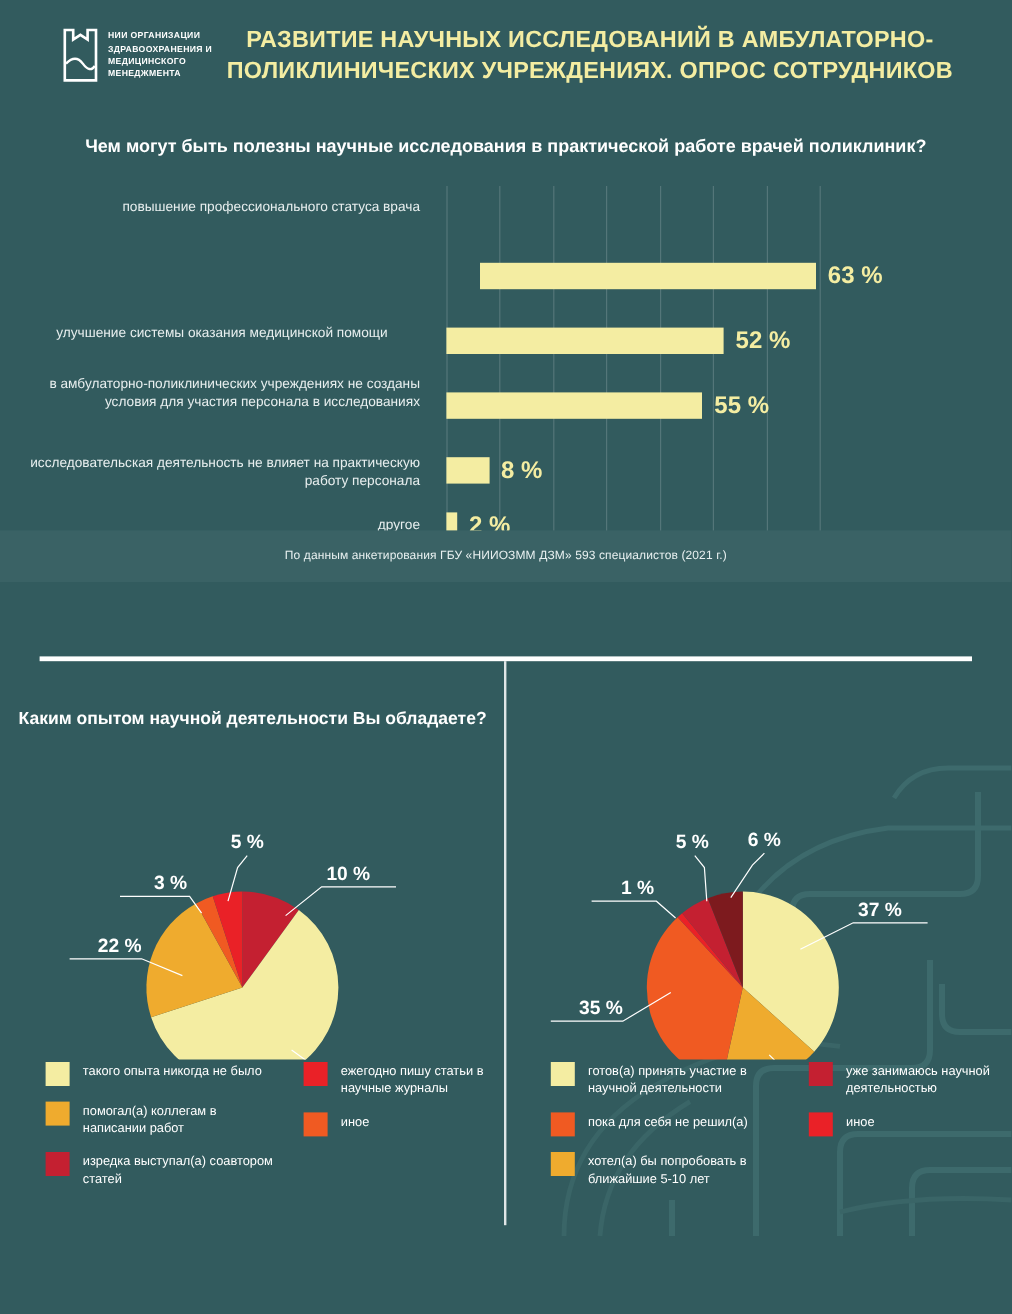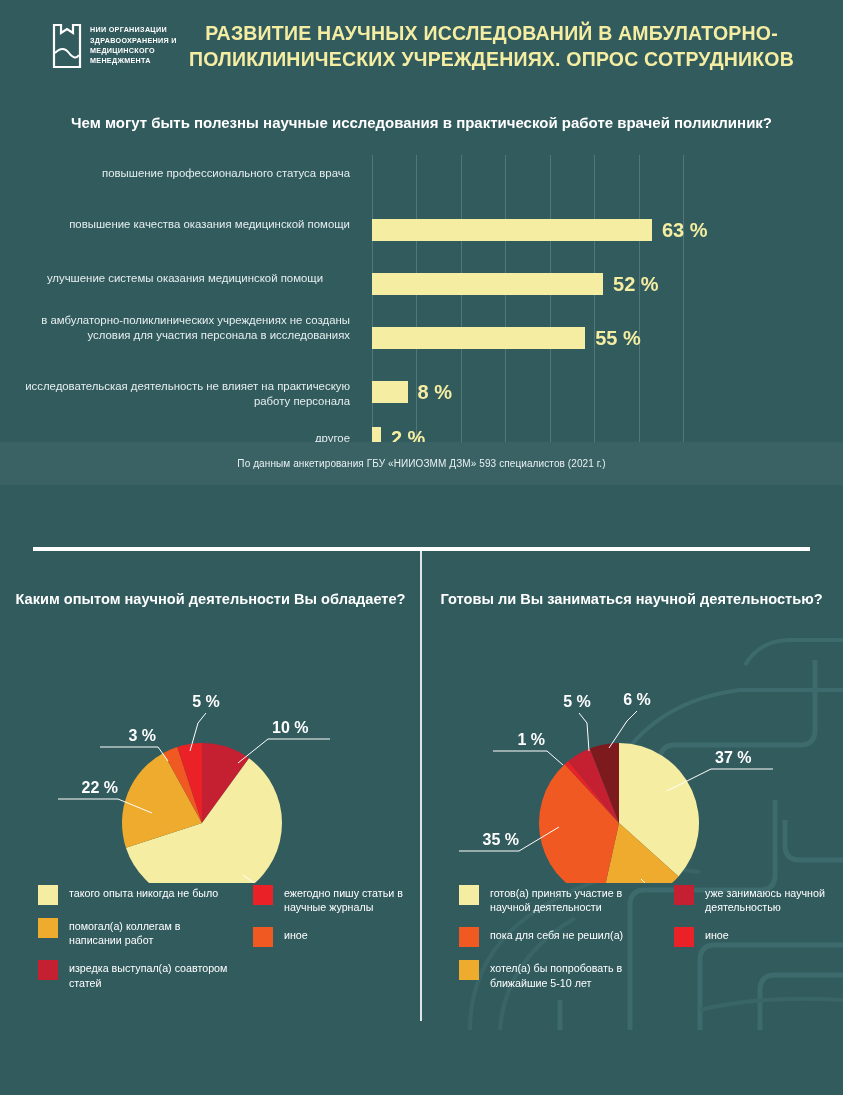--- a/index.html
+++ b/index.html
@@ -298,28 +298,27 @@
         <div class="gridline" style="left: 44.4286px;"></div>
         <div class="gridline" style="left: 88.8571px;"></div>
         <div class="gridline" style="left: 133.286px;"></div>
         <div class="gridline" style="left: 177.714px;"></div>
         <div class="gridline" style="left: 222.143px;"></div>
         <div class="gridline" style="left: 266.571px;"></div>
         <div class="gridline" style="left: 311px;"></div>
       </div>
     <div class="bar-labels" id="bar-labels">
         <div class="bar-label" style="top: 11px;">повышение профессионального статуса врача</div>
-        <div class="bar-label" style="top: 62px;">повышение качества оказания медицинской помощи</div>
         <div class="bar-label" style="top: 116px; text-align: center;">улучшение системы оказания медицинской помощи</div>
         <div class="bar-label" style="top: 158px;">в амбулаторно-поликлинических учреждениях не созданы условия для участия персонала в исследованиях</div>
         <div class="bar-label" style="top: 224px;">исследовательская деятельность не влияет на практическую работу персонала</div>
         <div class="bar-label" style="top: 276px;">другое</div>
       </div>
     <div class="bars" id="bars">
-        <div class="bar-row" style="top: 64px;">
+        <div class="bar-row" style="top: 64px; padding-left: 28px;">
           <div class="bar-fill" style="width: 279.9px; background: rgb(244, 237, 162);"></div>
           <div class="bar-value">63 %</div>
         </div>
         <div class="bar-row" style="top: 118px;">
           <div class="bar-fill" style="width: 231.029px; background: rgb(244, 237, 162);"></div>
           <div class="bar-value">52 %</div>
         </div>
         <div class="bar-row" style="top: 172px;">
           <div class="bar-fill" style="width: 213.257px; background: rgb(244, 237, 162);"></div>
           <div class="bar-value">55 %</div>
@@ -399,21 +398,20 @@
             </div>
             <div class="legend-item">
               <span class="legend-swatch" style="background: rgb(240, 90, 34);"></span>
               <span class="legend-label">иное</span>
             </div>
           </div>
         </div>
     </div>
 
     <div class="pie-col">
-      <div class="pie-title">Готовы ли Вы заниматься научной деятельностью?</div>
       <div class="pie-wrap" id="pie-right-wrap"><svg viewBox="0 0 421 280" width="421" height="280">
             <path d="M 198 220 L 198 140 A 80 80 0 0 1 257.5624620064812 273.4070512172923 Z" fill="#f4eda2"></path>
             <path d="M 198 220 L 257.5624620064812 273.4070512172923 A 80 80 0 0 1 180.7185742418813 298.11115364508856 Z" fill="#efab2e"></path>
             <path d="M 198 220 L 180.7185742418813 298.11115364508856 A 80 80 0 0 1 143.67310345072912 161.2753176992432 Z" fill="#f05a22"></path>
             <path d="M 198 220 L 143.67310345072912 161.2753176992432 A 80 80 0 0 1 147.4290857620539 158.0114314317688 Z" fill="#ea2127"></path>
             <path d="M 198 220 L 147.4290857620539 158.0114314317688 A 80 80 0 0 1 168.8278778973875 145.50847503218728 Z" fill="#c42031"></path>
             <path d="M 198 220 L 168.8278778973875 145.50847503218728 A 80 80 0 0 1 197.99999999999997 140 Z" fill="#7d1a1e"></path>
             <path d="M246 188 L290 166 L352 166" fill="none" stroke="#ffffff" stroke-width="1"></path>
             <text x="294" y="160" fill="#ffffff" font-size="16" font-weight="bold" font-family="&quot;Liberation Sans&quot;, sans-serif" text-anchor="start">37 %</text>
             <path d="M220 276 L252 308 L312 308" fill="none" stroke="#ffffff" stroke-width="1"></path>

